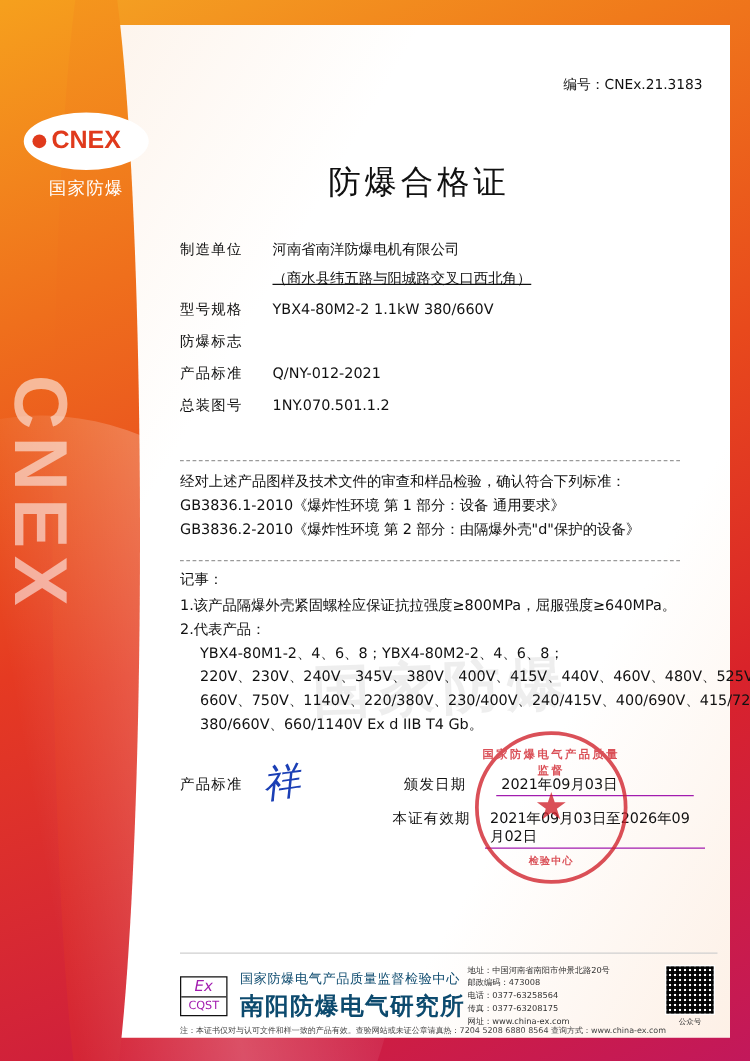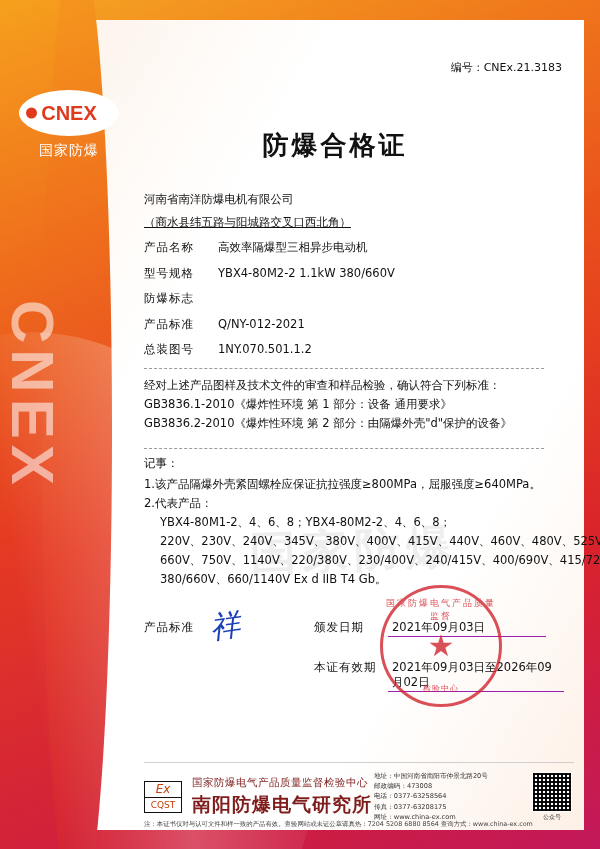--- a/index.html
+++ b/index.html
@@ -140,21 +140,21 @@
     color: #ffffff;
     font-family: "DejaVu Sans", sans-serif;
     letter-spacing: 1px;
   }
   .title {
     position: absolute;
     left: 0; right: 0;
     top: 108px;
     text-align: center;
     font-size: 26px;
-    font-weight: bold;
+    font-weight: normal;
     color: #111;
     letter-spacing: 3px;
     font-family: "DejaVu Sans", sans-serif;
   }
   .fields {
     position: absolute;
     left: 58px;
     top: 172px;
     width: 420px;
     font-size: 11.5px;
@@ -227,42 +227,44 @@
     transform: rotate(-8deg);
   }
   .sign-right {
     position: absolute;
     left: 170px;
     top: 0;
     width: 250px;
   }
   .date-row {
     display: flex;
-    margin-bottom: 23px;
+    margin-bottom: 10px;
     align-items: baseline;
+    justify-content: center;
   }
   .date-label {
     width: 74px;
     flex: 0 0 74px;
     letter-spacing: 1px;
   }
   .date-value {
     border-bottom: 1px solid #a21caf;
     padding: 0 4px 1px 4px;
     min-width: 150px;
   }
   .seal {
     position: absolute;
     left: 236px;
     top: -35px;
     width: 116px;
     height: 116px;
     border-radius: 50%;
     border: 3px solid #d0202a;
     opacity: 0.78;
+    font-weight: bold;
   }
   .seal .star {
     position: absolute;
     left: 50%; top: 50%;
     transform: translate(-50%, -50%);
     font-size: 30px;
     color: #d0202a;
     line-height: 1;
   }
   .seal .seal-top {
@@ -297,38 +299,38 @@
   .footer-main {
     display: flex;
     align-items: center;
   }
   .ex-badge {
     width: 36px;
     flex: 0 0 36px;
     border: 1.4px solid #111;
     text-align: center;
     font-family: "DejaVu Sans", sans-serif;
-    color: #c2410c;
+    color: #a21caf;
   }
   .ex-badge .ex {
     font-size: 12px;
     font-style: italic;
     border-bottom: 1.4px solid #111;
     padding: 0 2px;
     line-height: 15px;
   }
   .ex-badge .cqst {
     font-size: 9px;
     line-height: 14px;
   }
   .footer-names {
     padding-left: 10px;
     flex: 1;
     font-family: Liberation Mono, monospace;
-    color: #7f1d1d;
+    color: #0c4a6e;
   }
   .footer-names .l1 {
     font-size: 10.5px;
     letter-spacing: 0.5px;
   }
   .footer-names .l2 {
     font-size: 19px;
     font-weight: bold;
     letter-spacing: 1px;
     margin-top: 2px;
@@ -392,28 +394,25 @@
         <span class="dot"></span>
         <span class="logo-text">CNEX</span>
       </div>
       <div class="logo-sub">国家防爆</div>
     </div>
 
     <div class="title">防爆合格证</div>
 
     <div class="fields">
       <div class="field-row">
+        <div class="field-label">制造单位</div>
         <div class="field-value">
           <span>河南省南洋防爆电机有限公司</span>
           <span class="sub">（商水县纬五路与阳城路交叉口西北角）</span>
         </div>
-      </div>
-      <div class="field-row">
-        <div class="field-label">产品名称</div>
-        <div class="field-value">高效率隔爆型三相异步电动机</div>
       </div>
       <div class="field-row">
         <div class="field-label">型号规格</div>
         <div class="field-value">YBX4-80M2-2    1.1kW    380/660V</div>
       </div>
       <div class="field-row">
         <div class="field-label">防爆标志</div>
       </div>
       <div class="field-row">
         <div class="field-label">产品标准</div>

